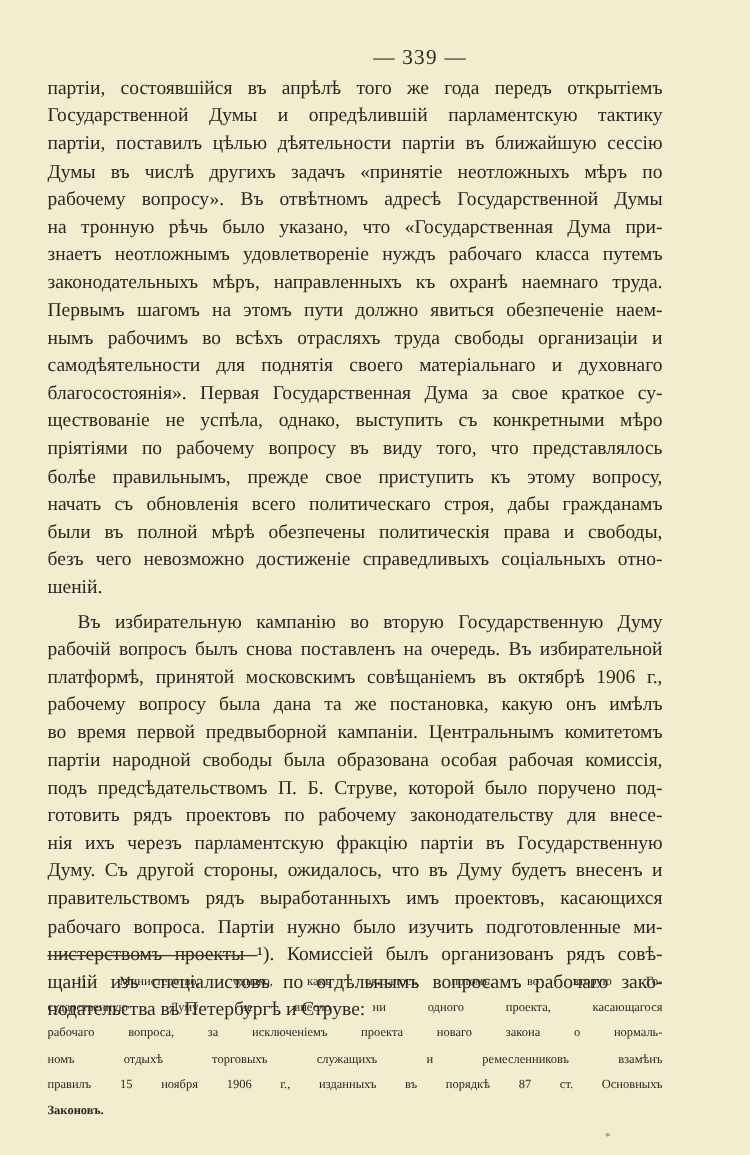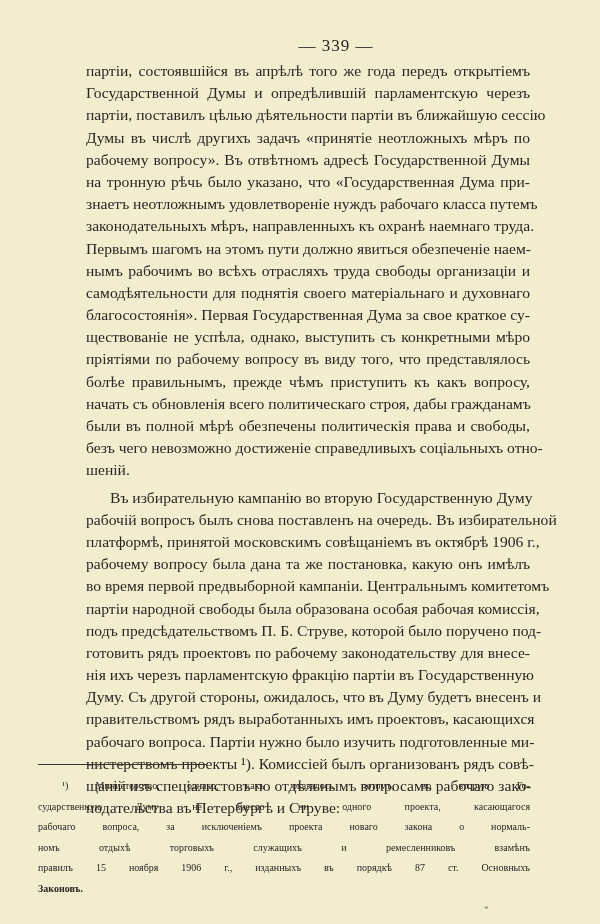--- a/index.html
+++ b/index.html
@@ -18,21 +18,21 @@
       position: absolute; left: 38px; top: 60px; width: 492px;
     }
     .line {
       display: block; height: 22.2px; line-height: 22.2px;
       font-size: 15.6px; white-space: nowrap;
       text-align: justify; text-align-last: justify;
       font-stretch: condensed;
     }
     .line.last { text-align-last: left; }
     .line.indent { padding-left: 24px; }
-    .para { display: block; margin-bottom: 5px; margin-left: 48px; }
+    .para { display: block; margin-bottom: 5px; }
     .footnote-rule {
       position: absolute; left: 38px; top: 764px; width: 168px;
       border-top: 1px solid #3a3530;
     }
     .footnotes {
       position: absolute; left: 38px; top: 776px; width: 492px;
     }
     .fline {
       display: block; height: 20.5px; line-height: 20.5px;
       font-size: 10px; white-space: nowrap;
@@ -45,34 +45,34 @@
     }
   </style>
 </head>
 <body>
 
 <div class="page-number">— 339 —</div>
 
 <div class="body-text">
   <div class="para" id="p0">
       <span class="line">партіи, состоявшійся въ апрѣлѣ того же года передъ открытіемъ</span>
-      <span class="line">Государственной Думы и опредѣлившій парламентскую черезъ</span>
+      <span class="line">Государственной Думы и опредѣлившій парламентскую тактику</span>
       <span class="line">партіи, поставилъ цѣлью дѣятельности партіи въ ближайшую сессію</span>
       <span class="line">Думы въ числѣ другихъ задачъ «принятіе неотложныхъ мѣръ по</span>
       <span class="line">рабочему вопросу». Въ отвѣтномъ адресѣ Государственной Думы</span>
       <span class="line">на тронную рѣчь было указано, что «Государственная Дума при-</span>
       <span class="line">знаетъ неотложнымъ удовлетвореніе нуждъ рабочаго класса путемъ</span>
       <span class="line">законодательныхъ мѣръ, направленныхъ къ охранѣ наемнаго труда.</span>
       <span class="line">Первымъ шагомъ на этомъ пути должно явиться обезпеченіе наем-</span>
       <span class="line">нымъ рабочимъ во всѣхъ отрасляхъ труда свободы организаціи и</span>
       <span class="line">самодѣятельности для поднятія своего матеріальнаго и духовнаго</span>
       <span class="line">благосостоянія». Первая Государственная Дума за свое краткое су-</span>
       <span class="line">ществованіе не успѣла, однако, выступить съ конкретными мѣро</span>
       <span class="line">пріятіями по рабочему вопросу въ виду того, что представлялось</span>
-      <span class="line">болѣе правильнымъ, прежде чѣмъ приступить къ какъ вопросу,</span>
+      <span class="line">болѣе правильнымъ, прежде свое приступить къ этому вопросу,</span>
       <span class="line">начать съ обновленія всего политическаго строя, дабы гражданамъ</span>
       <span class="line">были въ полной мѣрѣ обезпечены политическія права и свободы,</span>
       <span class="line">безъ чего невозможно достиженіе справедливыхъ соціальныхъ отно-</span>
       <span class="line last">шеній.</span>
     </div>
   <div class="para" id="p1">
       <span class="line indent">Въ избирательную кампанію во вторую Государственную Думу</span>
       <span class="line">рабочій вопросъ былъ снова поставленъ на очередь. Въ избирательной</span>
       <span class="line">платформѣ, принятой московскимъ совѣщаніемъ въ октябрѣ 1906 г.,</span>
       <span class="line">рабочему вопросу была дана та же постановка, какую онъ имѣлъ</span>

